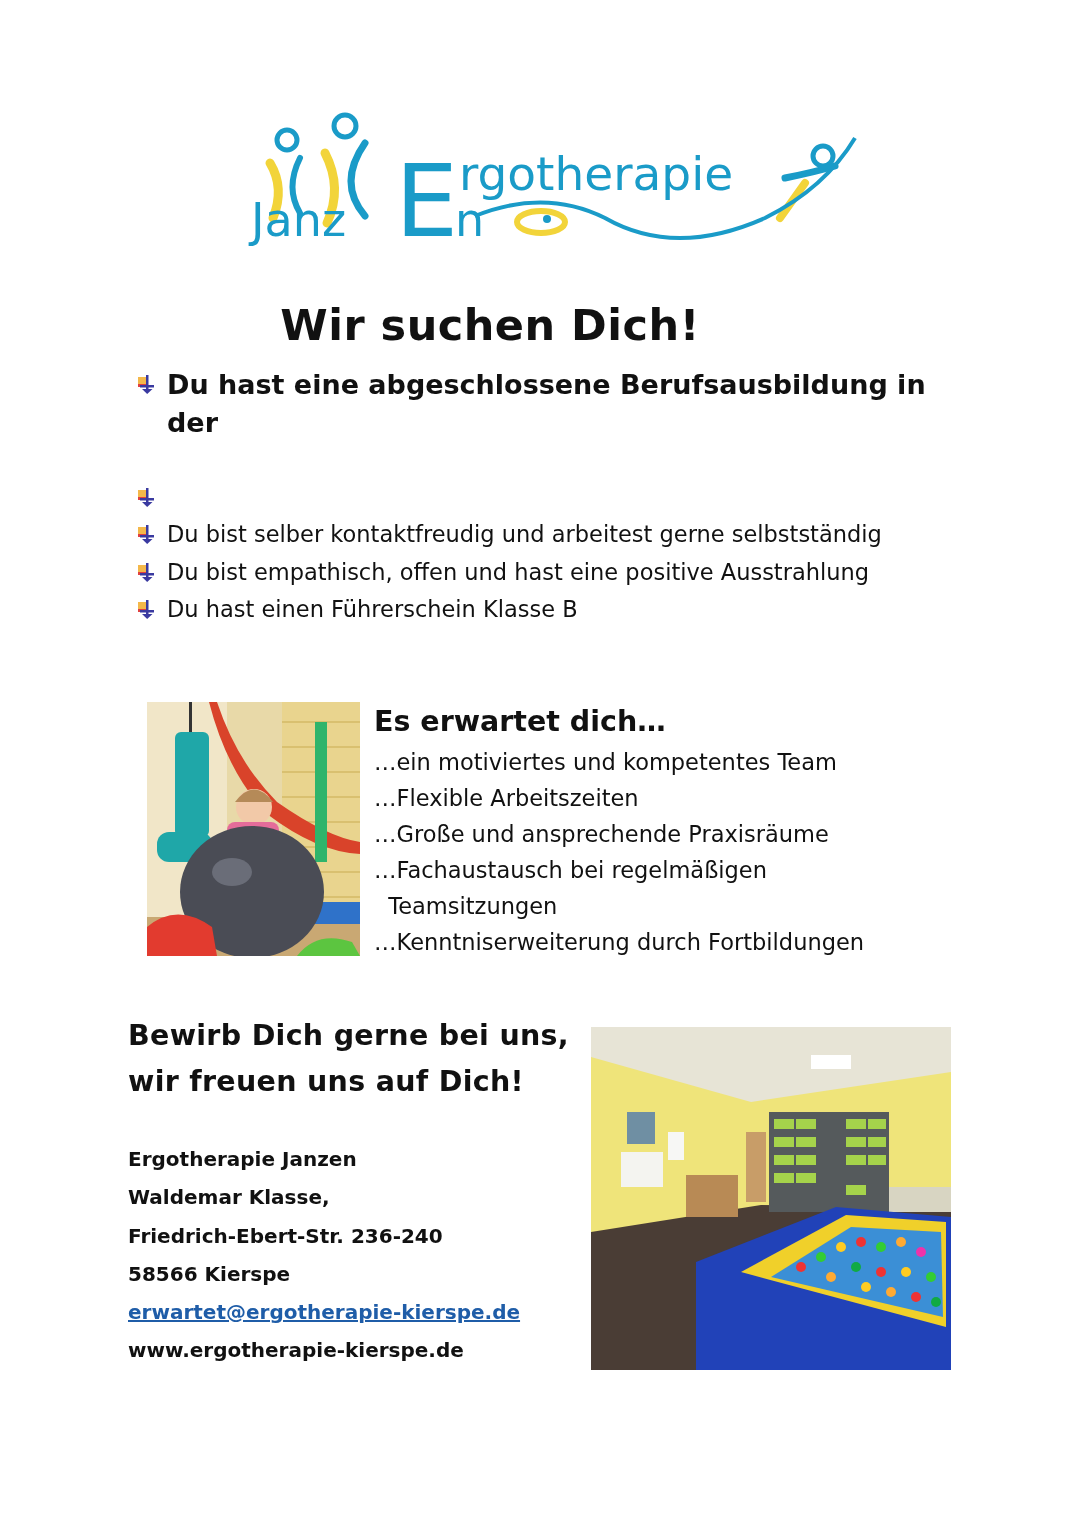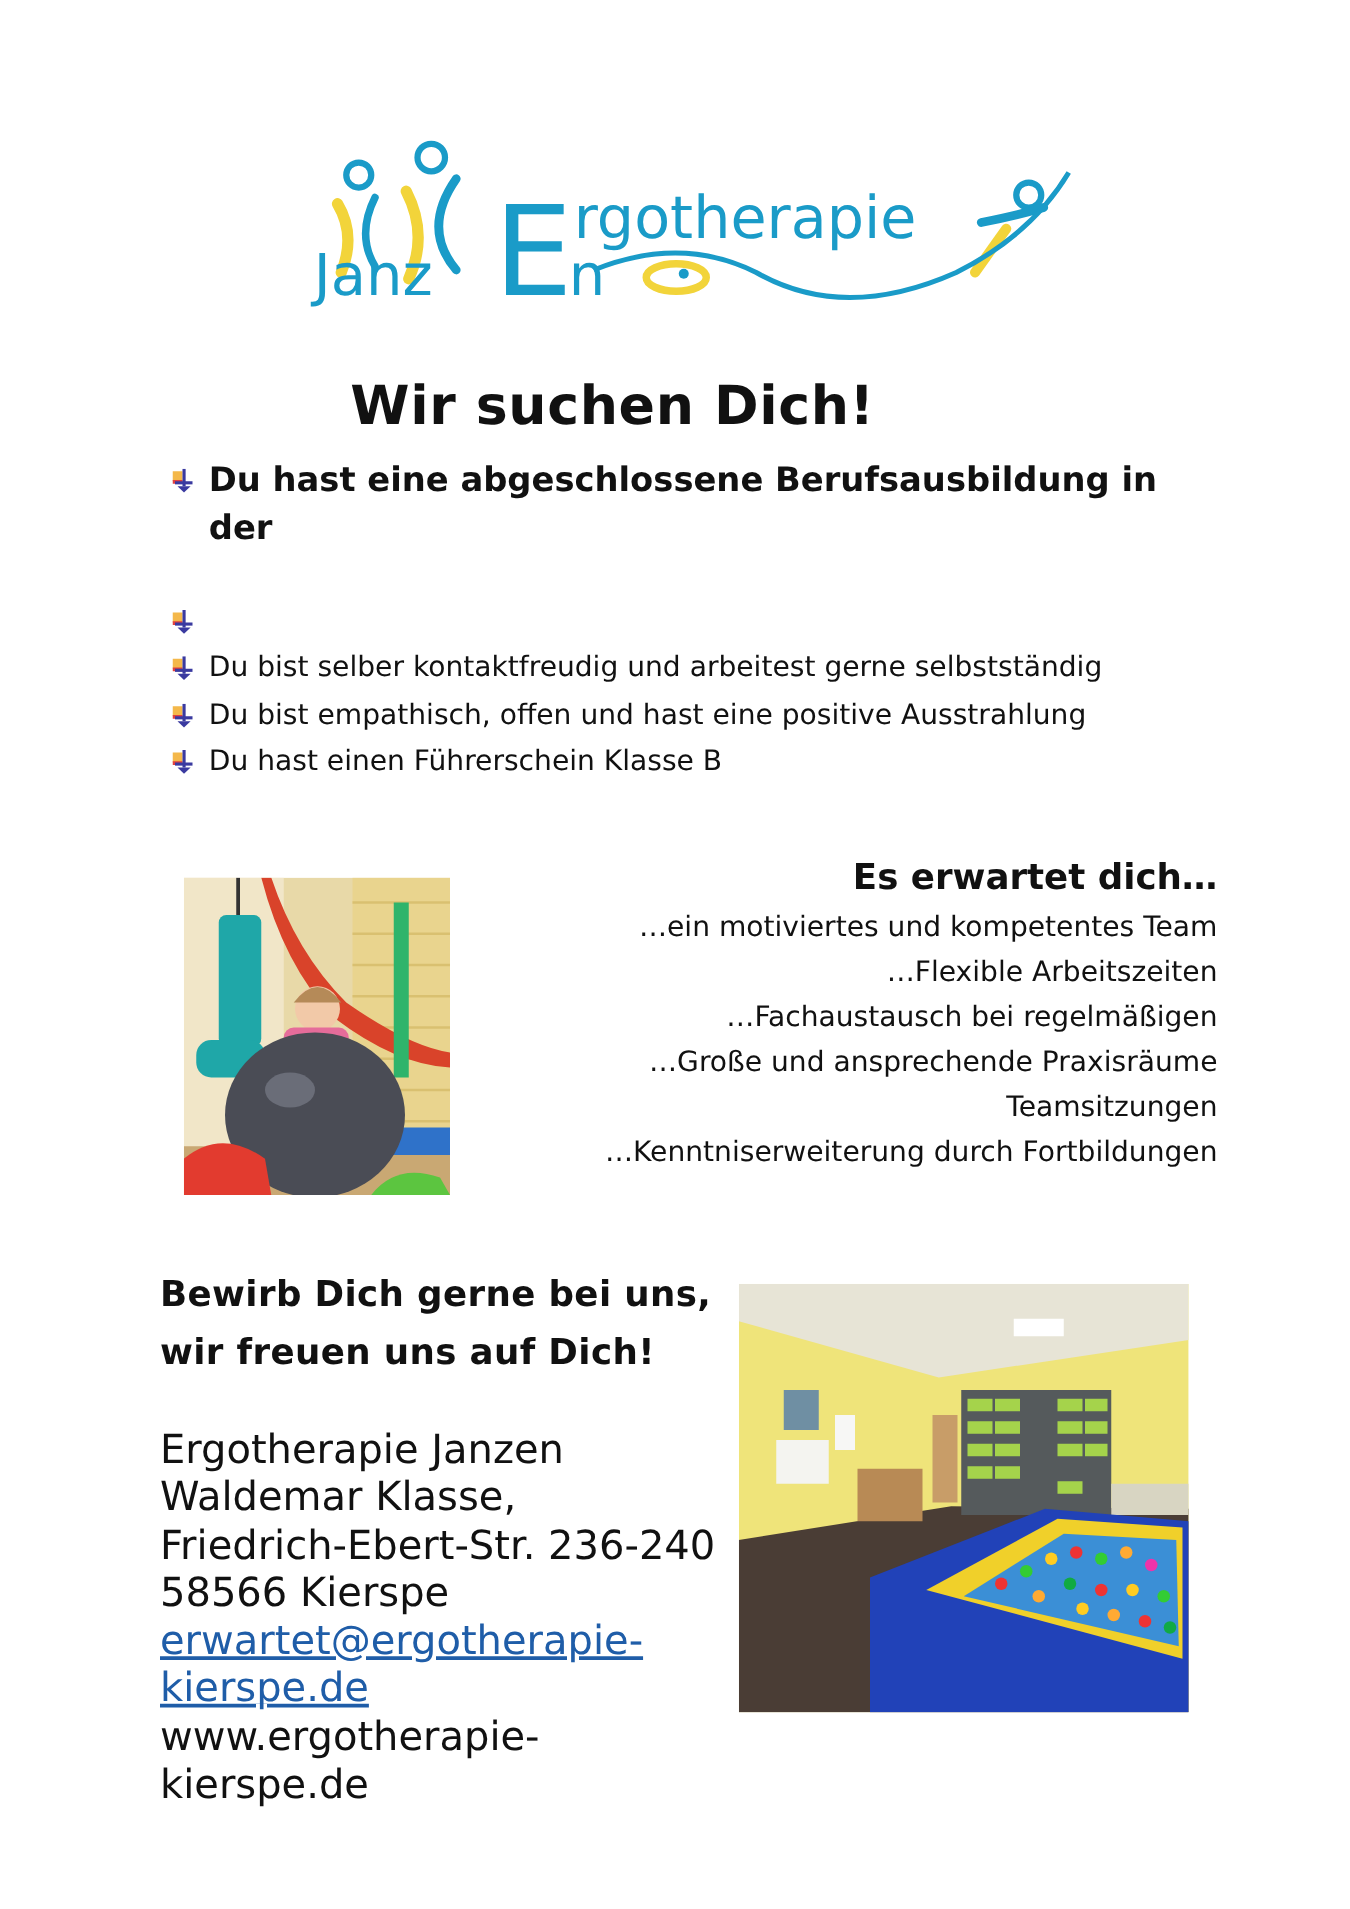--- a/index.html
+++ b/index.html
@@ -19,28 +19,28 @@
   .bullet.bold { font-weight: bold; font-size: 27px; }
   .bullet .ic { width: 32px; flex: 0 0 32px; position: relative; height: 37px; }
   .arrow { position: absolute; left: 3px; top: 9px; width: 18px; height: 20px; }
   .gap { height: 38px; }
 
   .photo { overflow: hidden; }
   .photo1 { left: 147px; top: 702px; width: 213px; height: 254px; }
   .photo2 { left: 591px; top: 1027px; width: 360px; height: 343px; }
   .photo svg { width: 100%; height: 100%; display: block; }
 
-  .expect { left: 374px; top: 680px; width: 600px; text-align: right; }
+  .expect { left: 374px; top: 700px; width: 600px; }
   .expect h2 { margin: 0; font-size: 28.5px; font-weight: bold; line-height: 44px; }
   .expect .line { font-size: 22.5px; line-height: 36px; white-space: pre; }
 
   .apply { left: 128px; top: 1013px; width: 460px; }
   .apply h2 { margin: 0; font-size: 28.5px; font-weight: bold; line-height: 46px; letter-spacing: 0.3px; }
   .contact { left: 128px; top: 1140px; width: 460px; }
-  .contact .line { font-size: 32px; line-height: 38.3px; }
+  .contact .line { font-size: 20px; line-height: 38.3px; font-weight: bold; }
   .contact a { color: #1f5da8; text-decoration: underline; }
 </style>
 </head>
 <body>
 
 <div class="abs logo">
   <svg viewBox="0 0 615 160">
 
     <g>
       <circle cx="42" cy="32" r="10" fill="none" stroke="#1a9bc8" stroke-width="5"></circle>
@@ -161,22 +161,22 @@
     <ellipse cx="85" cy="170" rx="20" ry="14" fill="#6a6d78"></ellipse>
     <path d="M0 254 L0 225 Q30 200 65 225 L70 254 Z" fill="#e23b2f"></path>
     <path d="M150 254 Q170 228 205 240 L213 254 Z" fill="#5cc540"></path>
   </svg>
 </div>
 
 <div class="abs expect">
   <h2>Es erwartet dich…</h2>
   <div class="line">…ein motiviertes und kompetentes Team</div>
   <div class="line">…Flexible Arbeitszeiten</div>
+  <div class="line">…Große und ansprechende Praxisräume</div>
   <div class="line">…Fachaustausch bei regelmäßigen</div>
-  <div class="line">…Große und ansprechende Praxisräume</div>
   <div class="line">  Teamsitzungen</div>
   <div class="line">…Kenntniserweiterung durch Fortbildungen</div>
 </div>
 
 <div class="abs apply">
   <h2>Bewirb Dich gerne bei uns,</h2>
   <h2>wir freuen uns auf Dich!</h2>
 </div>
 
 <div class="abs contact">

